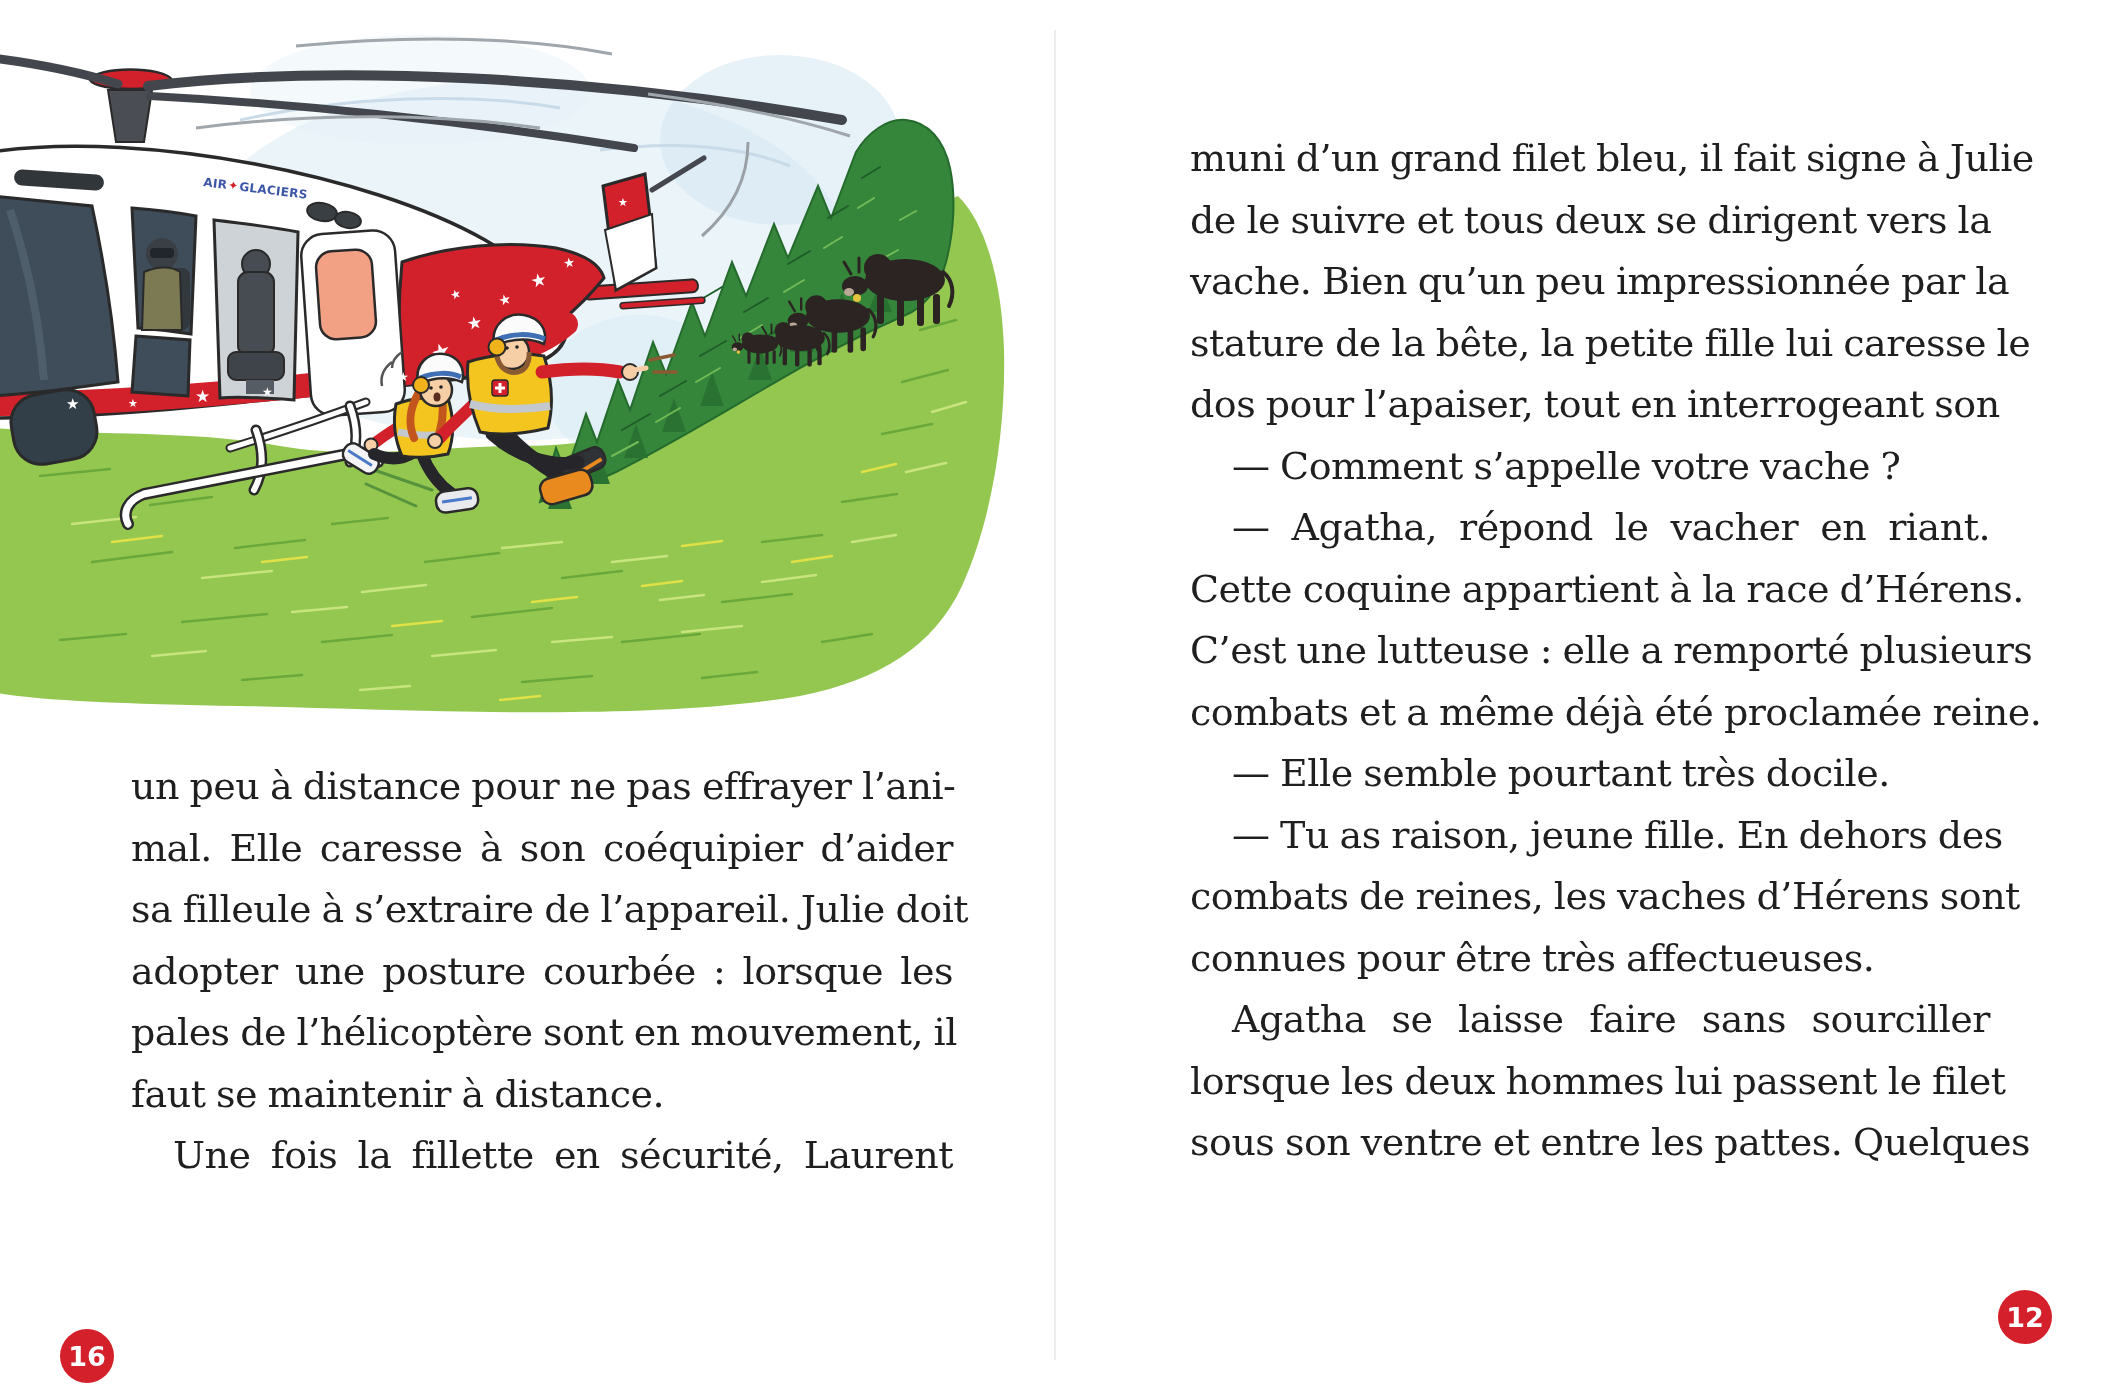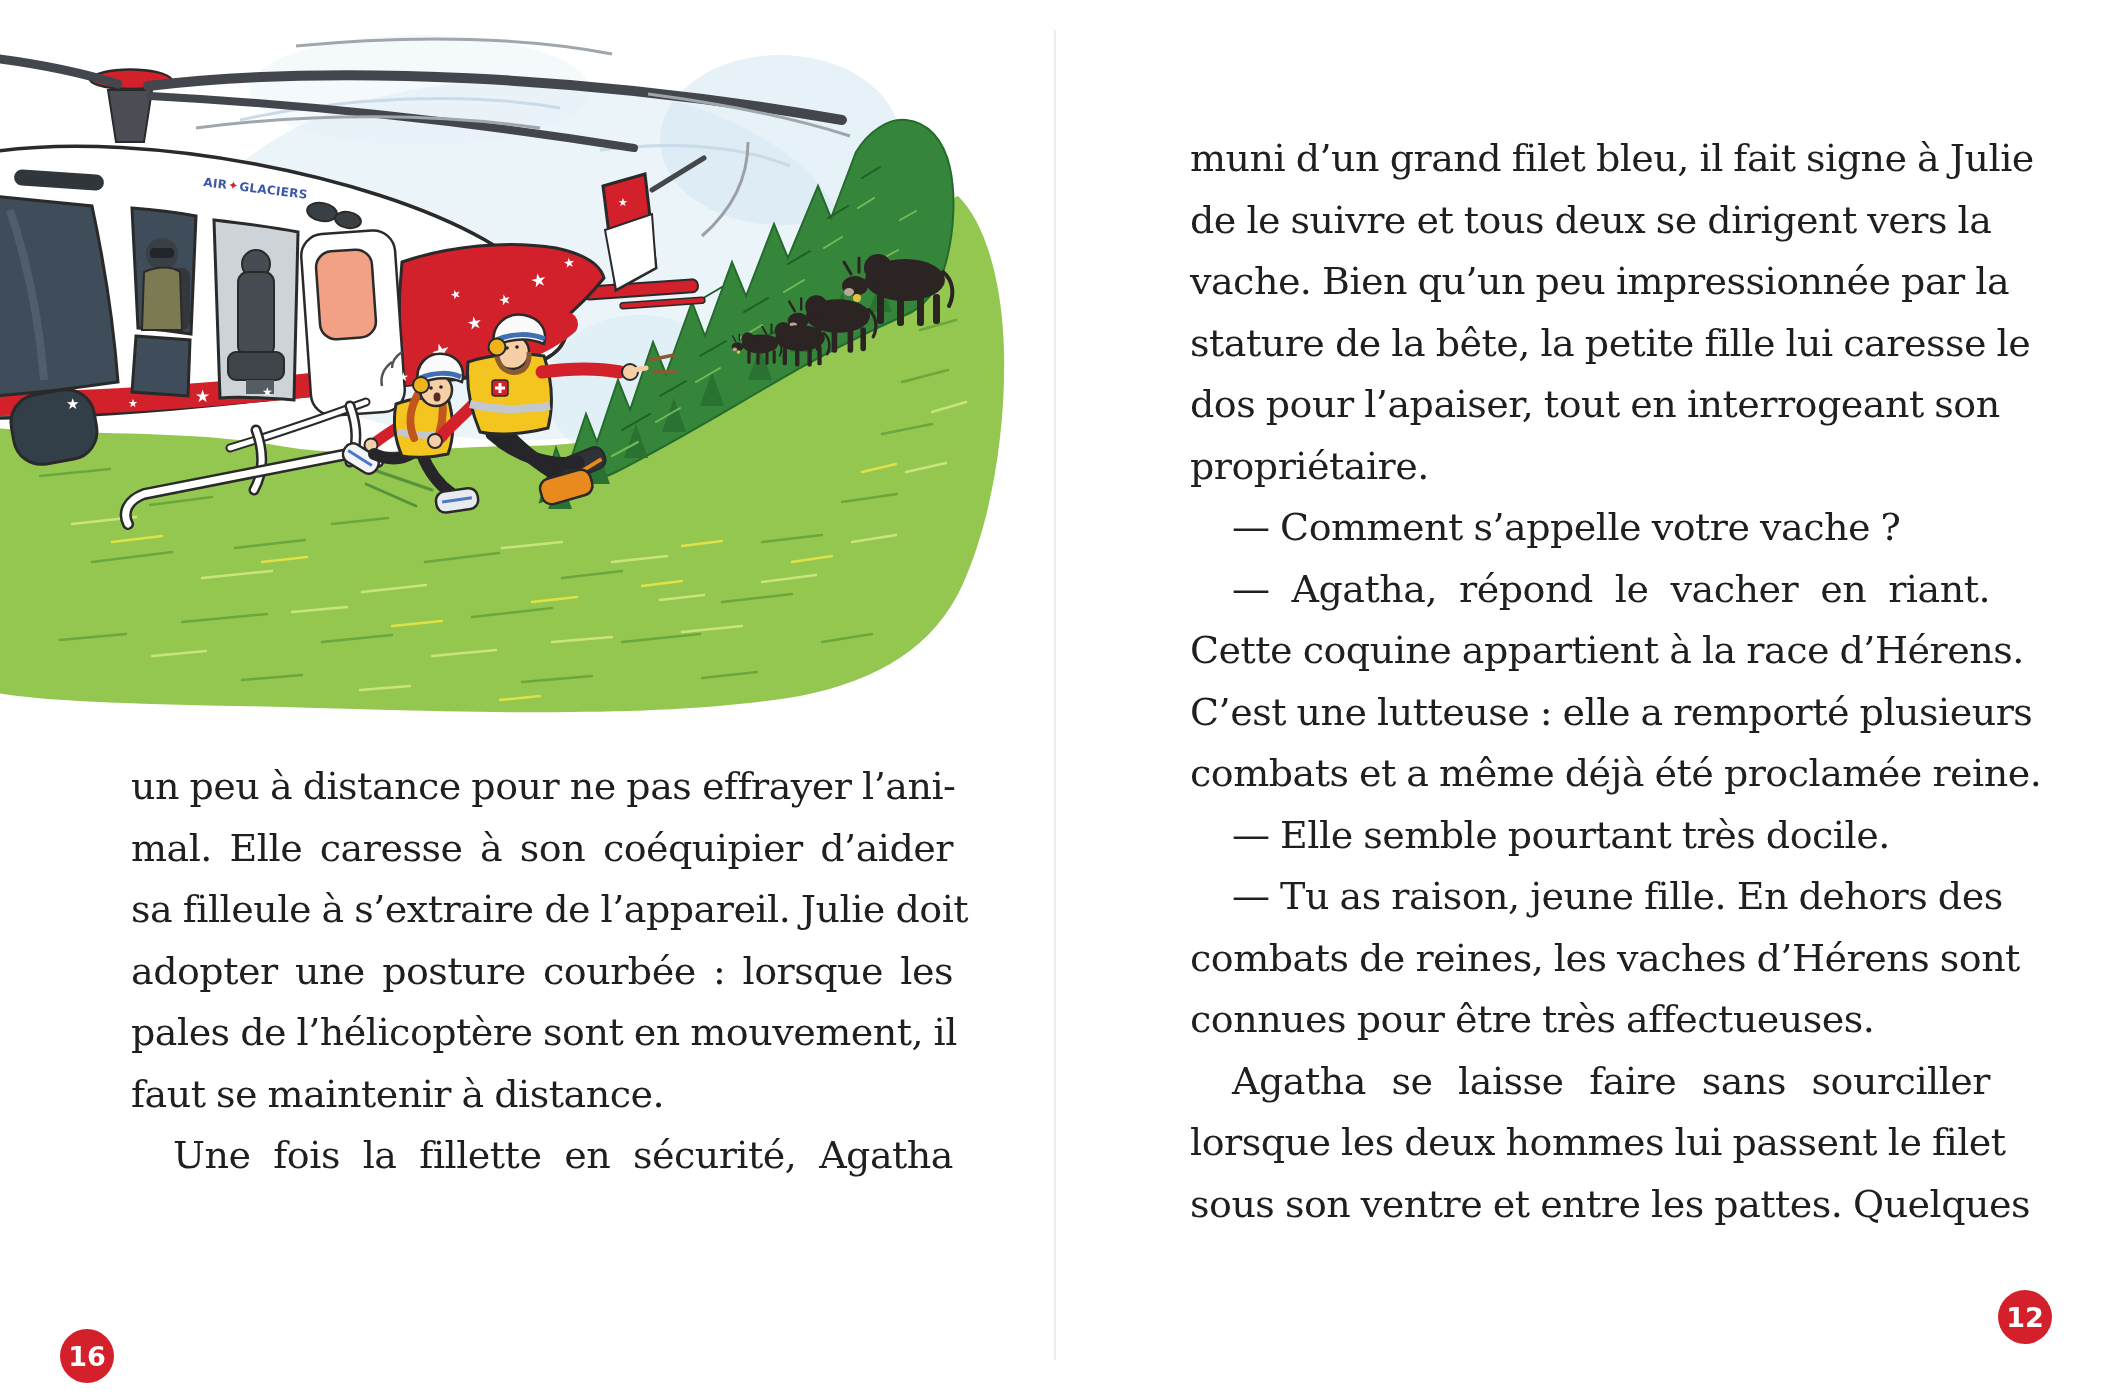--- a/index.html
+++ b/index.html
@@ -272,30 +272,29 @@
     </g>
   </svg>
 
   <div class="page-text left-col">
       <div class="line">un peu à distance pour ne pas effrayer l’ani-</div>
       <div class="line">mal. Elle caresse à son coéquipier d’aider</div>
       <div class="line">sa filleule à s’extraire de l’appareil. Julie doit</div>
       <div class="line">adopter une posture courbée : lorsque les</div>
       <div class="line">pales de l’hélicoptère sont en mouvement, il</div>
       <div class="line nj">faut se maintenir à distance.</div>
-      <div class="line ind">Une fois la fillette en sécurité, Agatha</div>
+      <div class="line ind">Une fois la fillette en sécurité, Laurent</div>
     </div>
 
   <div class="page-text right-col">
       <div class="line">muni d’un grand filet bleu, il fait signe à Julie</div>
       <div class="line">de le suivre et tous deux se dirigent vers la</div>
       <div class="line">vache. Bien qu’un peu impressionnée par la</div>
       <div class="line">stature de la bête, la petite fille lui caresse le</div>
       <div class="line">dos pour l’apaiser, tout en interrogeant son</div>
-      <div class="line nj">propriétaire.</div>
       <div class="line nj ind">— Comment s’appelle votre vache ?</div>
       <div class="line ind">— Agatha, répond le vacher en riant.</div>
       <div class="line">Cette coquine appartient à la race d’Hérens.</div>
       <div class="line">C’est une lutteuse : elle a remporté plusieurs</div>
       <div class="line">combats et a même déjà été proclamée reine.</div>
       <div class="line nj ind">— Elle semble pourtant très docile.</div>
       <div class="line ind">— Tu as raison, jeune fille. En dehors des</div>
       <div class="line">combats de reines, les vaches d’Hérens sont</div>
       <div class="line nj">connues pour être très affectueuses.</div>
       <div class="line ind">Agatha se laisse faire sans sourciller</div>

